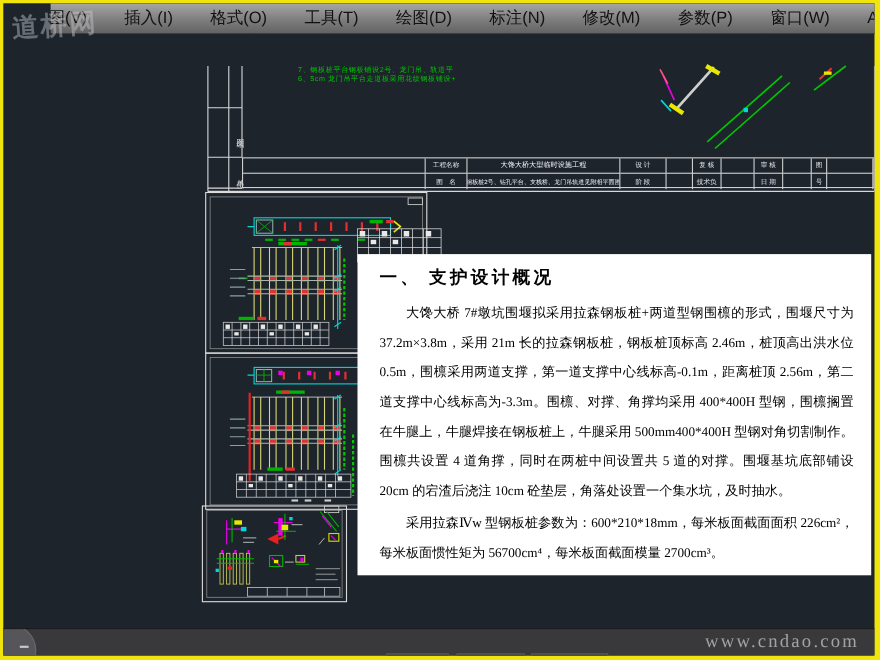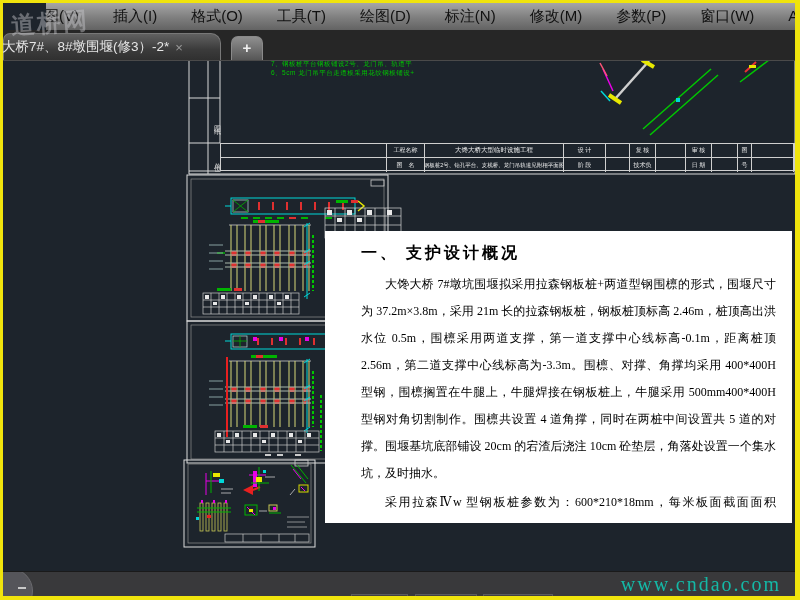--- a/index.html
+++ b/index.html
@@ -59,37 +59,37 @@
   }
   .tblock .c{border-right:1px solid #cfcfcf;border-bottom:1px solid #cfcfcf;
     color:#e8e8e8;font-size:6px;display:flex;align-items:center;justify-content:center;
     overflow:hidden;white-space:nowrap;}
   .tblock .c.r2{border-bottom:none;}
   .tblock .c.val{font-size:6.5px;color:#f0f0f0;}
   
   .doc{
     position:absolute;left:322px;top:228px;width:467px;height:292px;z-index:20;
     background:#fff;color:#000;box-sizing:border-box;
-    padding:8px 16px 0 36px;overflow:hidden;
+    padding:8px 16px 0 20px;overflow:hidden;
     font-family:"Liberation Serif","DejaVu Serif",serif;
   }
   .doc h1{font-size:16px;font-weight:bold;margin:2px 0 6px 0;letter-spacing:3px;line-height:24px;}
   .doc p{font-size:12px;line-height:27px;margin:0;text-align:justify;text-indent:2em;}
   .doc p.p2{margin-top:2px;}
   
   .statusbar{
     position:absolute;left:0;top:568px;width:100%;height:29px;
     background:#39393b;border-top:1px solid #1a1a1a;z-index:30;overflow:hidden;
   }
   .sb-disc{position:absolute;left:-16px;top:-4px;width:44px;height:44px;border-radius:50%;
     background:#55555a;border:1px solid #6a6a6e;}
   .sb-disc:after{content:"";position:absolute;left:30px;top:18px;width:8px;height:2px;background:#c8c8c8;}
   .sb-box{position:absolute;top:22px;height:6px;border:1px solid #5c5c5e;background:#414143;}
   .site-wm{
-    position:absolute;right:14px;top:1px;font-size:20px;color:#14b8a6;
+    position:absolute;right:14px;top:1px;font-size:17px;color:#a3a3a3;
     font-family:"Liberation Serif",serif;letter-spacing:2px;
   }
 </style>
 </head>
 <body>
 
 <div class="screen">
 
   <svg class="cadlayer" width="800" height="600" viewBox="0 0 800 600">
 
@@ -462,27 +462,20 @@
     <span class="mi">工具(T)</span>
     <span class="mi">绘图(D)</span>
     <span class="mi">标注(N)</span>
     <span class="mi">修改(M)</span>
     <span class="mi">参数(P)</span>
     <span class="mi">窗口(W)</span>
     <span class="mi">Acrobat 标记(C</span>
   </div>
   <div class="logo-wm">道桥网</div>
 
-  <div class="tabbar">
-    <div class="tab">
-      <span class="tlabel">大桥7#、8#墩围堰(修3）-2*</span>
-      <span class="tclose">×</span>
-    </div>
-    <div class="tab-add">+</div>
-  </div>
 
   <div class="statusbar">
     <div class="sb-disc"></div>
     <div class="sb-box" style="left:348px;width:55px;"></div>
     <div class="sb-box" style="left:412px;width:60px;"></div>
     <div class="sb-box" style="left:480px;width:68px;"></div>
     <div class="site-wm">www.cndao.com</div>
   </div>
 
 </div>

